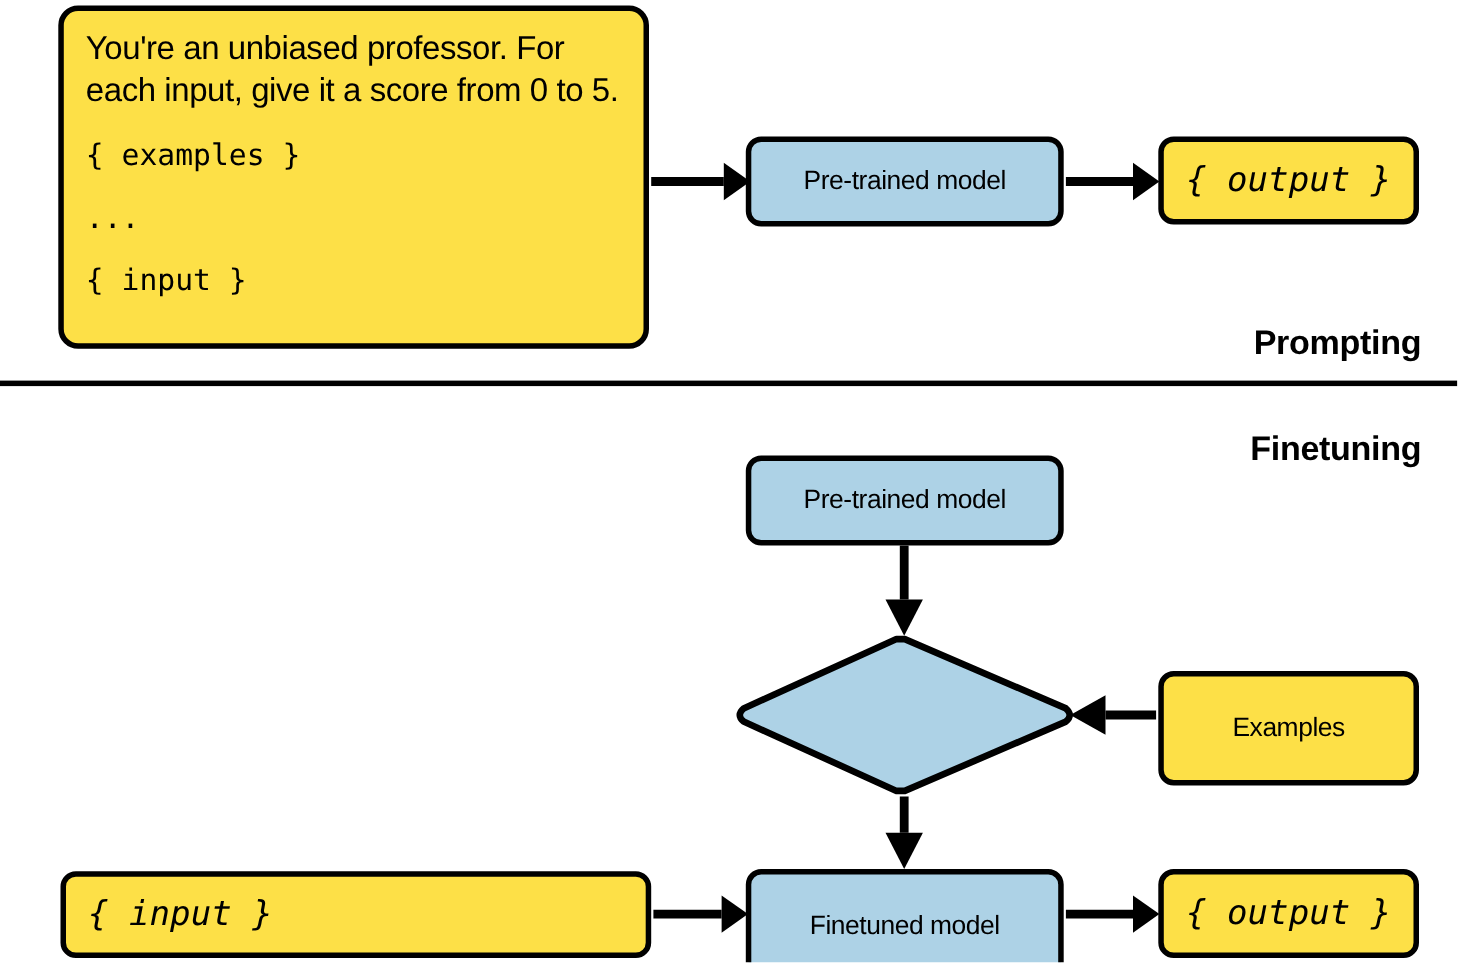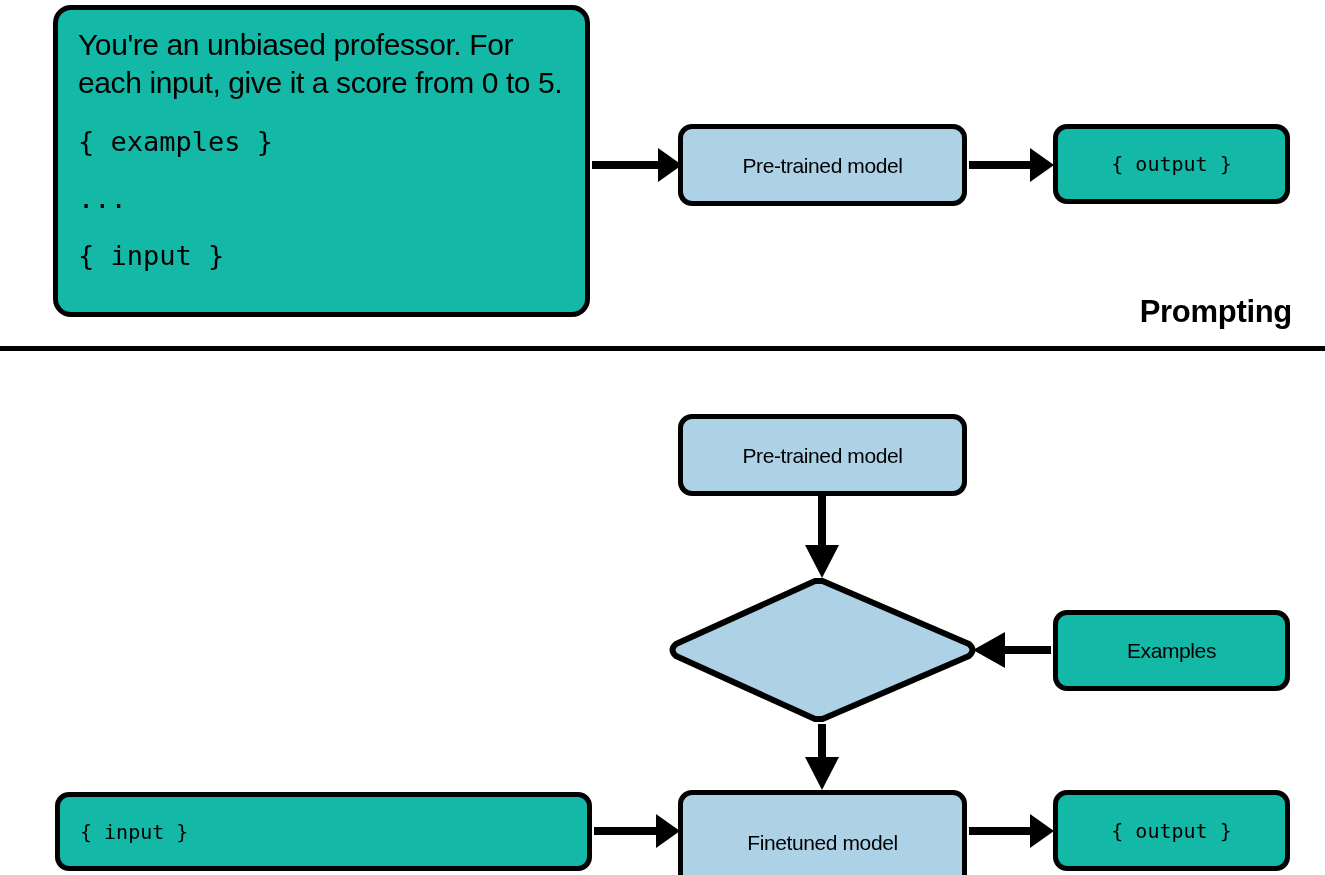--- a/index.html
+++ b/index.html
@@ -15,42 +15,43 @@
     width: 1325px;
     height: 875px;
     background: #ffffff;
     overflow: hidden;
   }
   .node {
     position: absolute;
     box-sizing: border-box;
     border: 5px solid #000000;
     border-radius: 14px;
-    background: #14b8a6;
+    background: #fde047;
     display: flex;
     align-items: center;
     justify-content: center;
     color: #000000;
   }
   .node.blue {
     background: #ADD2E6;
   }
   .label-sans {
     font-family: "Liberation Sans", sans-serif;
-    font-size: 21px;
+    font-size: 24px;
     letter-spacing: -0.4px;
     white-space: nowrap;
     line-height: 1;
     text-align: right;
   }
   .label-mono {
     font-family: "DejaVu Sans Mono", "Liberation Mono", monospace;
-    font-size: 20px;
+    font-size: 31px;
     white-space: pre;
     line-height: 1;
+    font-style: italic;
   }
   
   #prompt-box {
     left: 53px;
     top: 5px;
     width: 537px;
     height: 312px;
     border-radius: 18px;
     display: block;
     padding: 16px 18px 0 20px;
@@ -96,21 +97,21 @@
   }
   #label-prompting { right: 33px; top: 294px; margin-left: 34px; }
   #label-finetuning { right: 33px; top: 390px; }
 
   
   #pretrained-top { left: 678px; top: 124px; width: 289px; height: 82px; }
   #output-top     { left: 1053px; top: 124px; width: 237px; height: 80px; }
 
   
   #pretrained-bottom { left: 678px; top: 414px; width: 289px; height: 82px; }
-  #examples-box      { left: 1053px; top: 610px; width: 237px; height: 81px; }
+  #examples-box      { left: 1053px; top: 610px; width: 237px; height: 104px; }
   #input-bottom {
     left: 55px; top: 792px; width: 537px; height: 79px;
     justify-content: flex-start;
     padding-left: 20px;
   }
   #finetuned-model { left: 678px; top: 790px; width: 289px; height: 104px; }
   #output-bottom   { left: 1053px; top: 790px; width: 237px; height: 81px; }
 
   
   #finetune-diamond {
@@ -157,20 +158,21 @@
   <div class="node blue" id="pretrained-top">
     <span class="label-sans">Pre-trained model</span>
   </div>
 
   <div class="node" id="output-top">
     <span class="label-mono">{ output }</span>
   </div>
 
   <div class="section-label" id="label-prompting">Prompting</div>
   <div id="section-divider"></div>
+  <div class="section-label" id="label-finetuning">Finetuning</div>
 
   <div class="node blue" id="pretrained-bottom">
     <span class="label-sans">Pre-trained model</span>
   </div>
 
   <div id="finetune-diamond">
     <svg width="315" height="152" viewBox="0 0 315 152" xmlns="http://www.w3.org/2000/svg">
       <path d="M 157.5 7
                L 304 70
                Q 311 76 304 82

